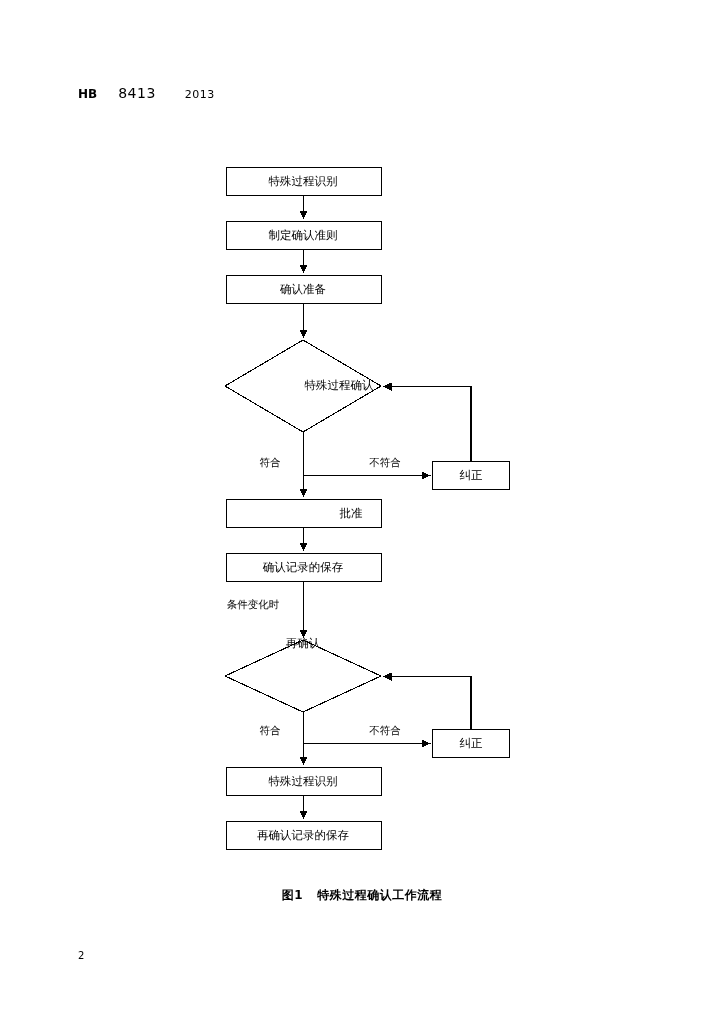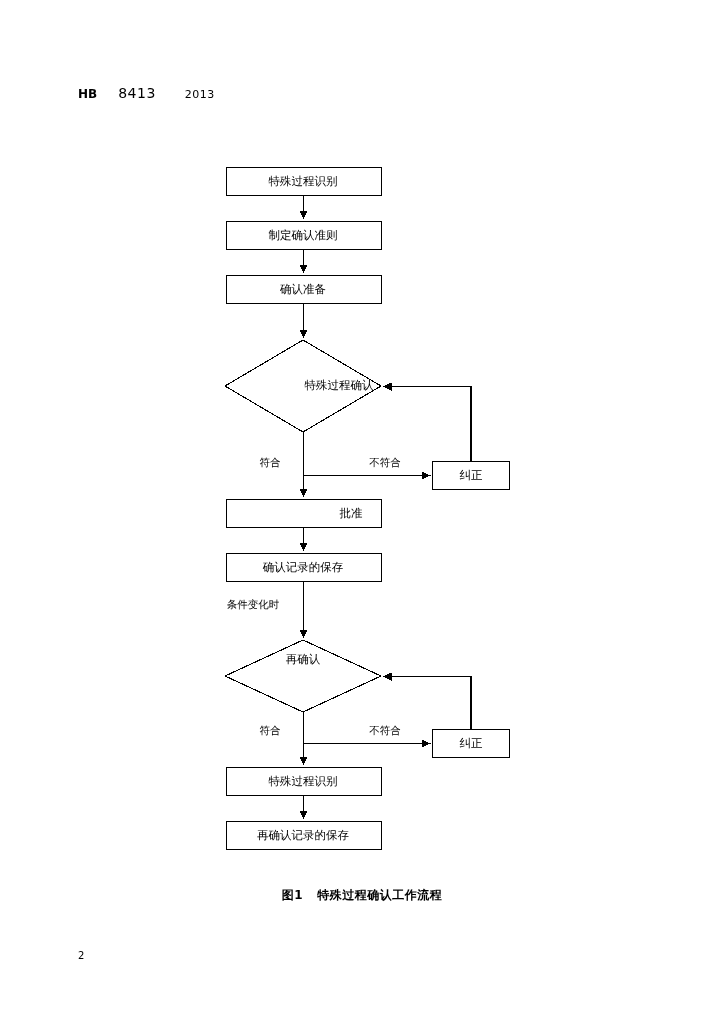--- a/index.html
+++ b/index.html
@@ -170,21 +170,21 @@
     <div class="node-label" style="left:303px; top:290px;">确认准备</div>
 
     <div class="node-label" style="left:303px; top:386px;margin-left:36px;">特殊过程确认</div>
 
     <div class="node-label" style="left:471px; top:476px;">纠正</div>
 
     <div class="node-label" style="left:304px; top:514px;margin-left:47px;">批准</div>
 
     <div class="node-label" style="left:303px; top:568px;">确认记录的保存</div>
 
-    <div class="node-label" style="left:303px; top:660px;">再确认</div>
+    <div class="node-label" style="left:303px; top:644px;">再确认</div>
 
     <div class="node-label" style="left:471px; top:744px;">纠正</div>
 
     <div class="node-label" style="left:303px; top:782px;">特殊过程识别</div>
 
     <div class="node-label" style="left:303px; top:836px;">再确认记录的保存</div>
 
     <div class="edge-label" style="left:270px; top:462px;">符合</div>
 
     <div class="edge-label" style="left:385px; top:462px;">不符合</div>

